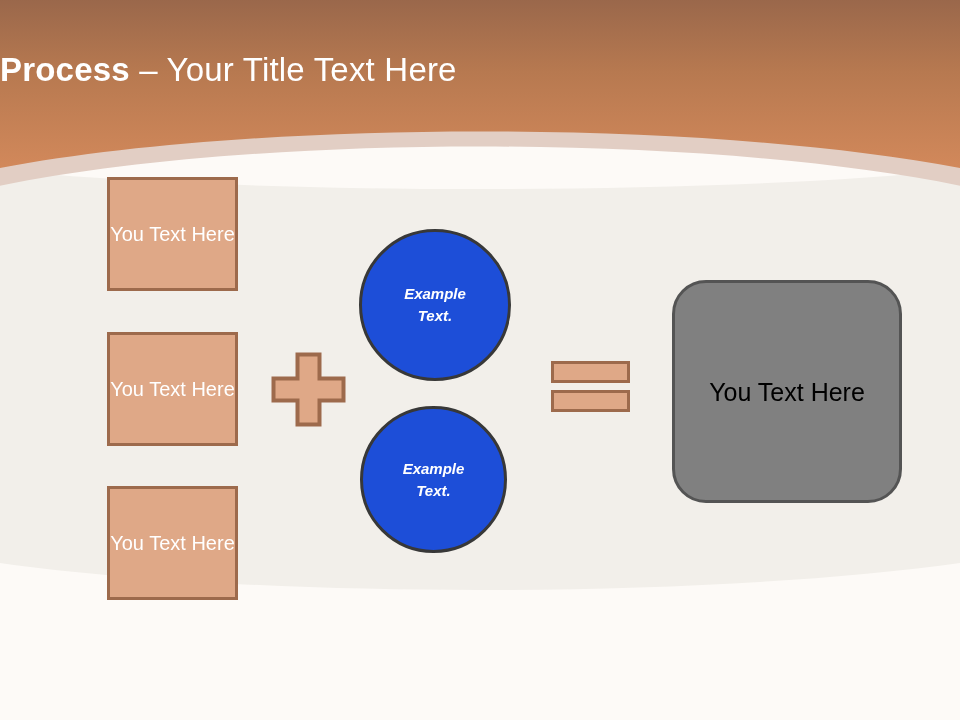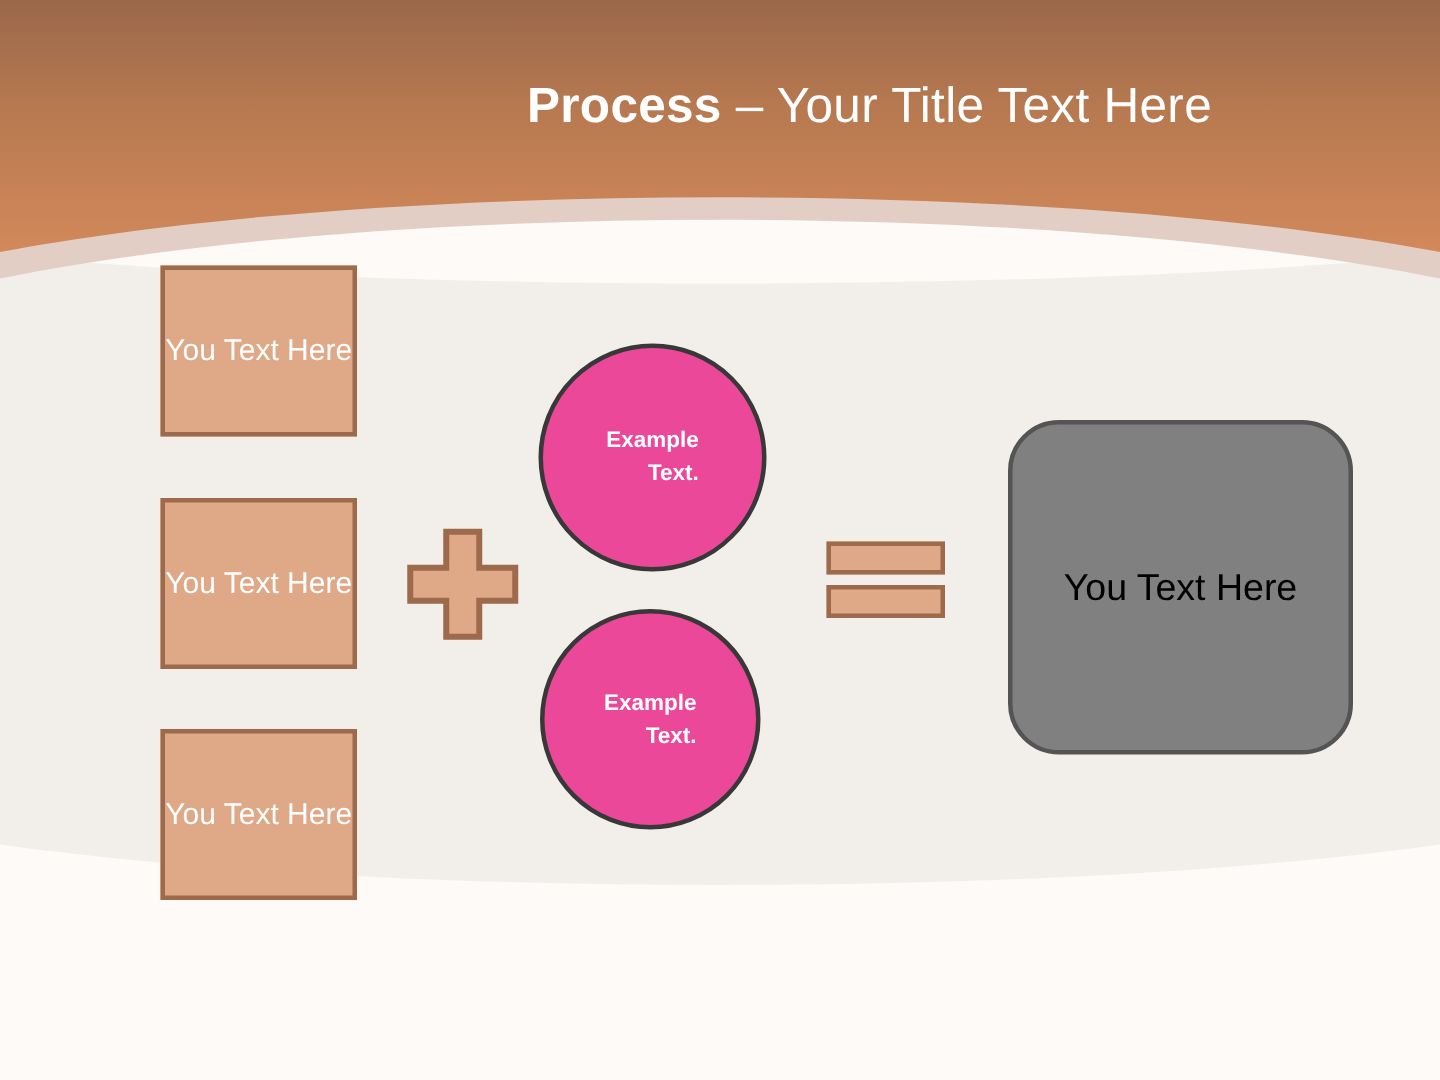--- a/index.html
+++ b/index.html
@@ -29,21 +29,21 @@
     height: 720px;
     display: block;
   }
 
   
   #slide-title {
     position: absolute;
     left: 0;
     top: 50px;
     width: 808px;
-    text-align: right;
+    text-align: left;
     color: #FFFFFF;
     font-size: 33px;
     line-height: 40px;
     letter-spacing: 0.2px;
     white-space: nowrap;
     z-index: 6;
   }
   #slide-title .t-bold {
     font-weight: bold;
   }
@@ -83,27 +83,28 @@
     height: 75px;
     z-index: 5;
   }
   #plus-sign svg { display: block; }
 
   
   .circle {
     position: absolute;
     box-sizing: border-box;
     border-radius: 50%;
-    background: #ec4899;
+    background: #1d4ed8;
     border: 3px solid #383838;
     color: #FFFFFF;
     font-weight: bold;
+    font-style: italic;
     font-size: 15px;
     line-height: 22px;
-    text-align: right;
+    text-align: center;
     display: flex;
     align-items: center;
     justify-content: center;
     z-index: 5;
   }
   #circle-1 {
     left: 359px;
     top: 229px;
     width: 152px;
     height: 152px;

